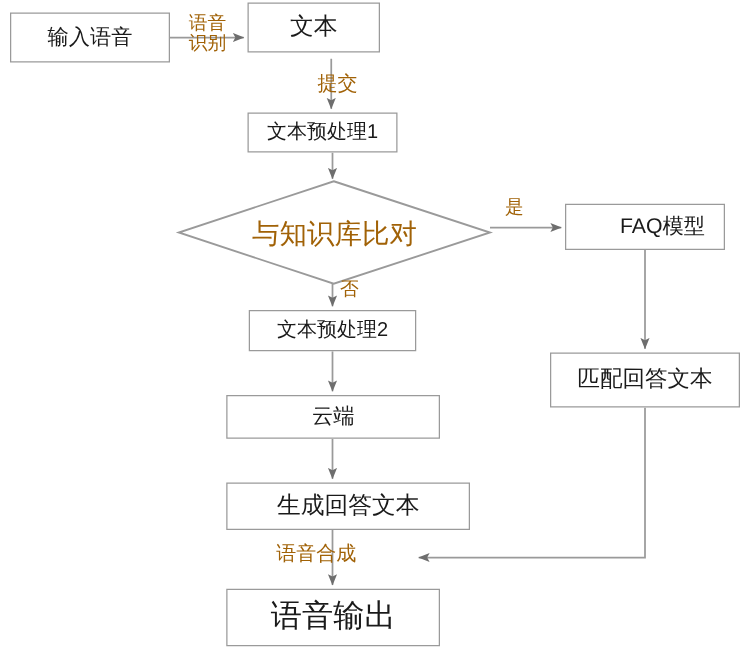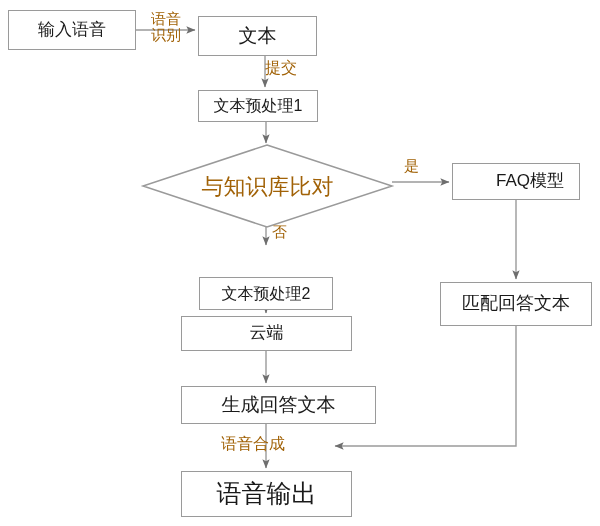--- a/index.html
+++ b/index.html
@@ -34,41 +34,41 @@
     line-height: 1.1;
     color: #1a1a1a;
   }
   .node span {
     display: block;
     white-space: nowrap;
   }
 
   
   #node-input-speech { left: 8px;   top: 10px;  width: 128px; height: 40px;  font-size: 17px; }
-  #node-text         { left: 198px; top: 16px;   width: 119px; height: 40px;  font-size: 19px; font-family: Liberation Serif, serif; }
+  #node-text         { left: 198px; top: 2px;   width: 106px; height: 40px;  font-size: 19px; font-family: Liberation Serif, serif; }
   #node-preprocess1  { left: 198px; top: 90px;  width: 120px; height: 32px;  font-size: 16px; }
-  #node-preprocess2  { left: 199px; top: 248px; width: 134px; height: 33px;  font-size: 16px; margin-top: 29px; }
+  #node-preprocess2  { left: 199px; top: 248px; width: 134px; height: 33px;  font-size: 16px; }
   #node-cloud        { left: 181px; top: 316px; width: 171px; height: 35px;  font-size: 17px; }
   #node-gen-answer   { left: 181px; top: 386px; width: 195px; height: 38px;  font-size: 19px; }
   #node-speech-out   { left: 181px; top: 471px; width: 171px; height: 46px;  font-size: 25px; }
   #node-faq-model    { left: 452px; top: 163px; width: 128px; height: 37px;  font-size: 17px; padding-left: 28px; }
   #node-match-answer { left: 440px; top: 282px; width: 152px; height: 44px;  font-size: 18px; }
 
   .edge-label {
     position: absolute;
     background: transparent;
     color: #a16207;
     font-size: 15px;
     line-height: 1.05;
     white-space: nowrap;
     text-align: center;
   }
   #label-speech-recog { left: 139px; top: 11px;  width: 54px; font-size: 15px; }
   #label-speech-recog span { display: block; }
-  #label-submit       { left: 265px; top: 60px;  font-size: 16px; }
+  #label-submit       { left: 254px; top: 60px;  font-size: 16px; }
   #label-yes          { left: 404px; top: 158px; font-size: 15px; }
   #label-no           { left: 272px; top: 224px; font-size: 15px; }
   #label-tts          { left: 221px; top: 436px; font-size: 16px; }
 </style>
 </head>
 <body>
 
 <svg id="canvas" viewBox="0 0 600 526" xmlns="http://www.w3.org/2000/svg">
   <defs>
     <marker id="arrow" markerWidth="8" markerHeight="8" refX="6.2" refY="3" orient="auto" markerUnits="strokeWidth">

